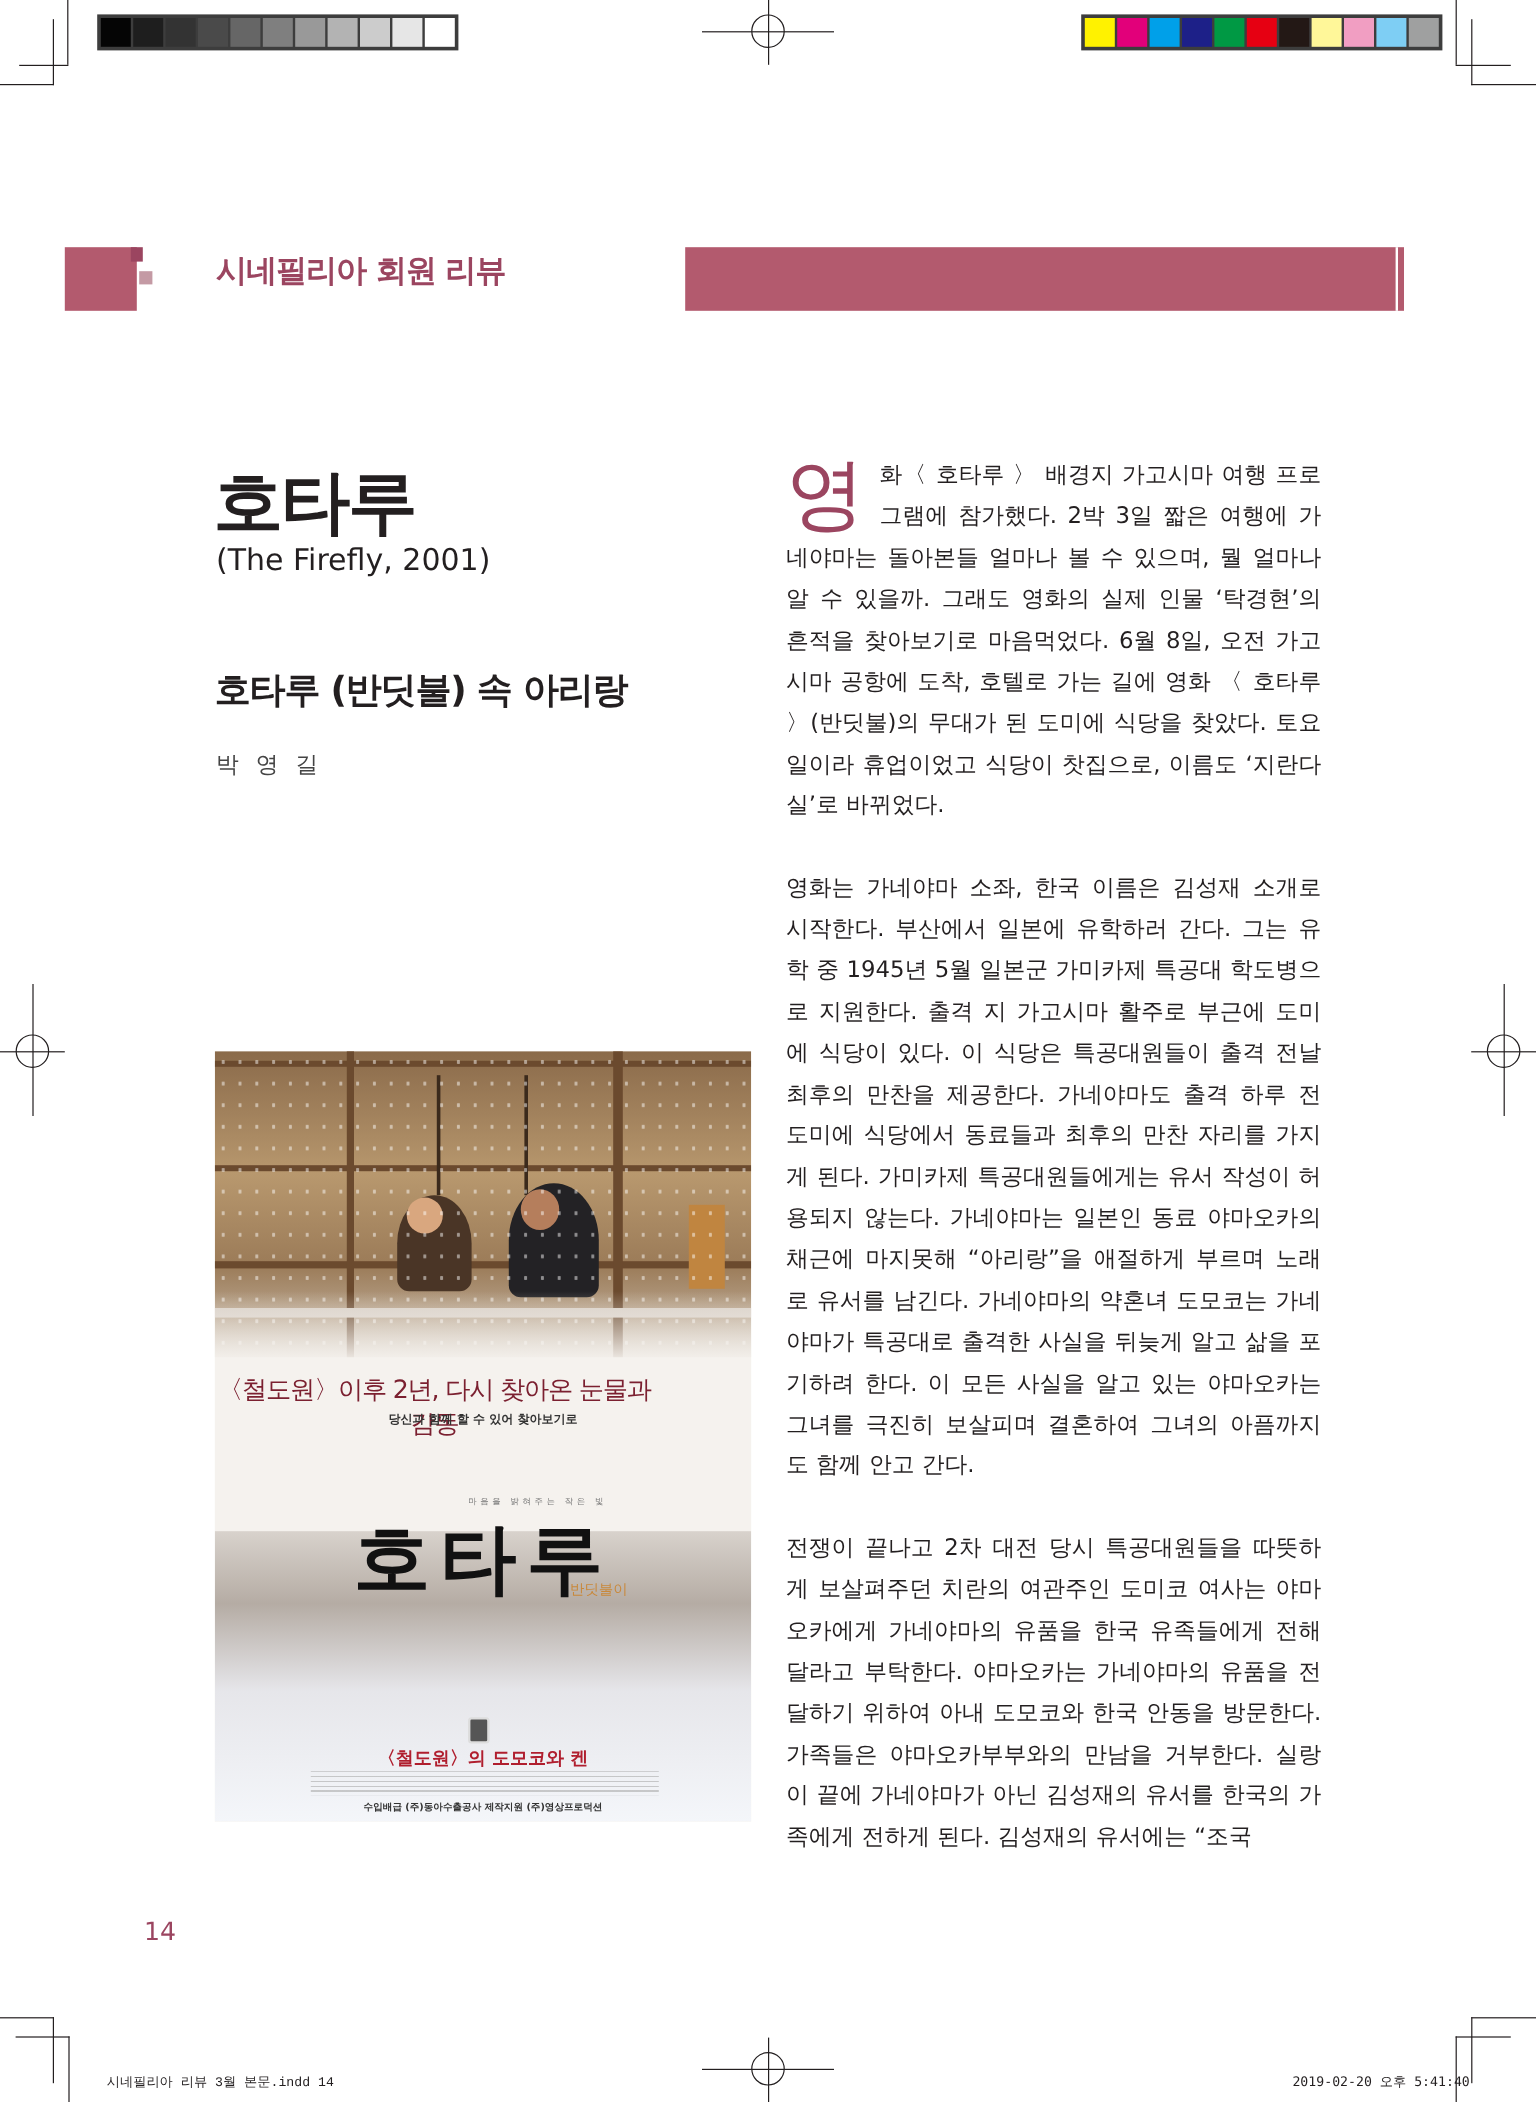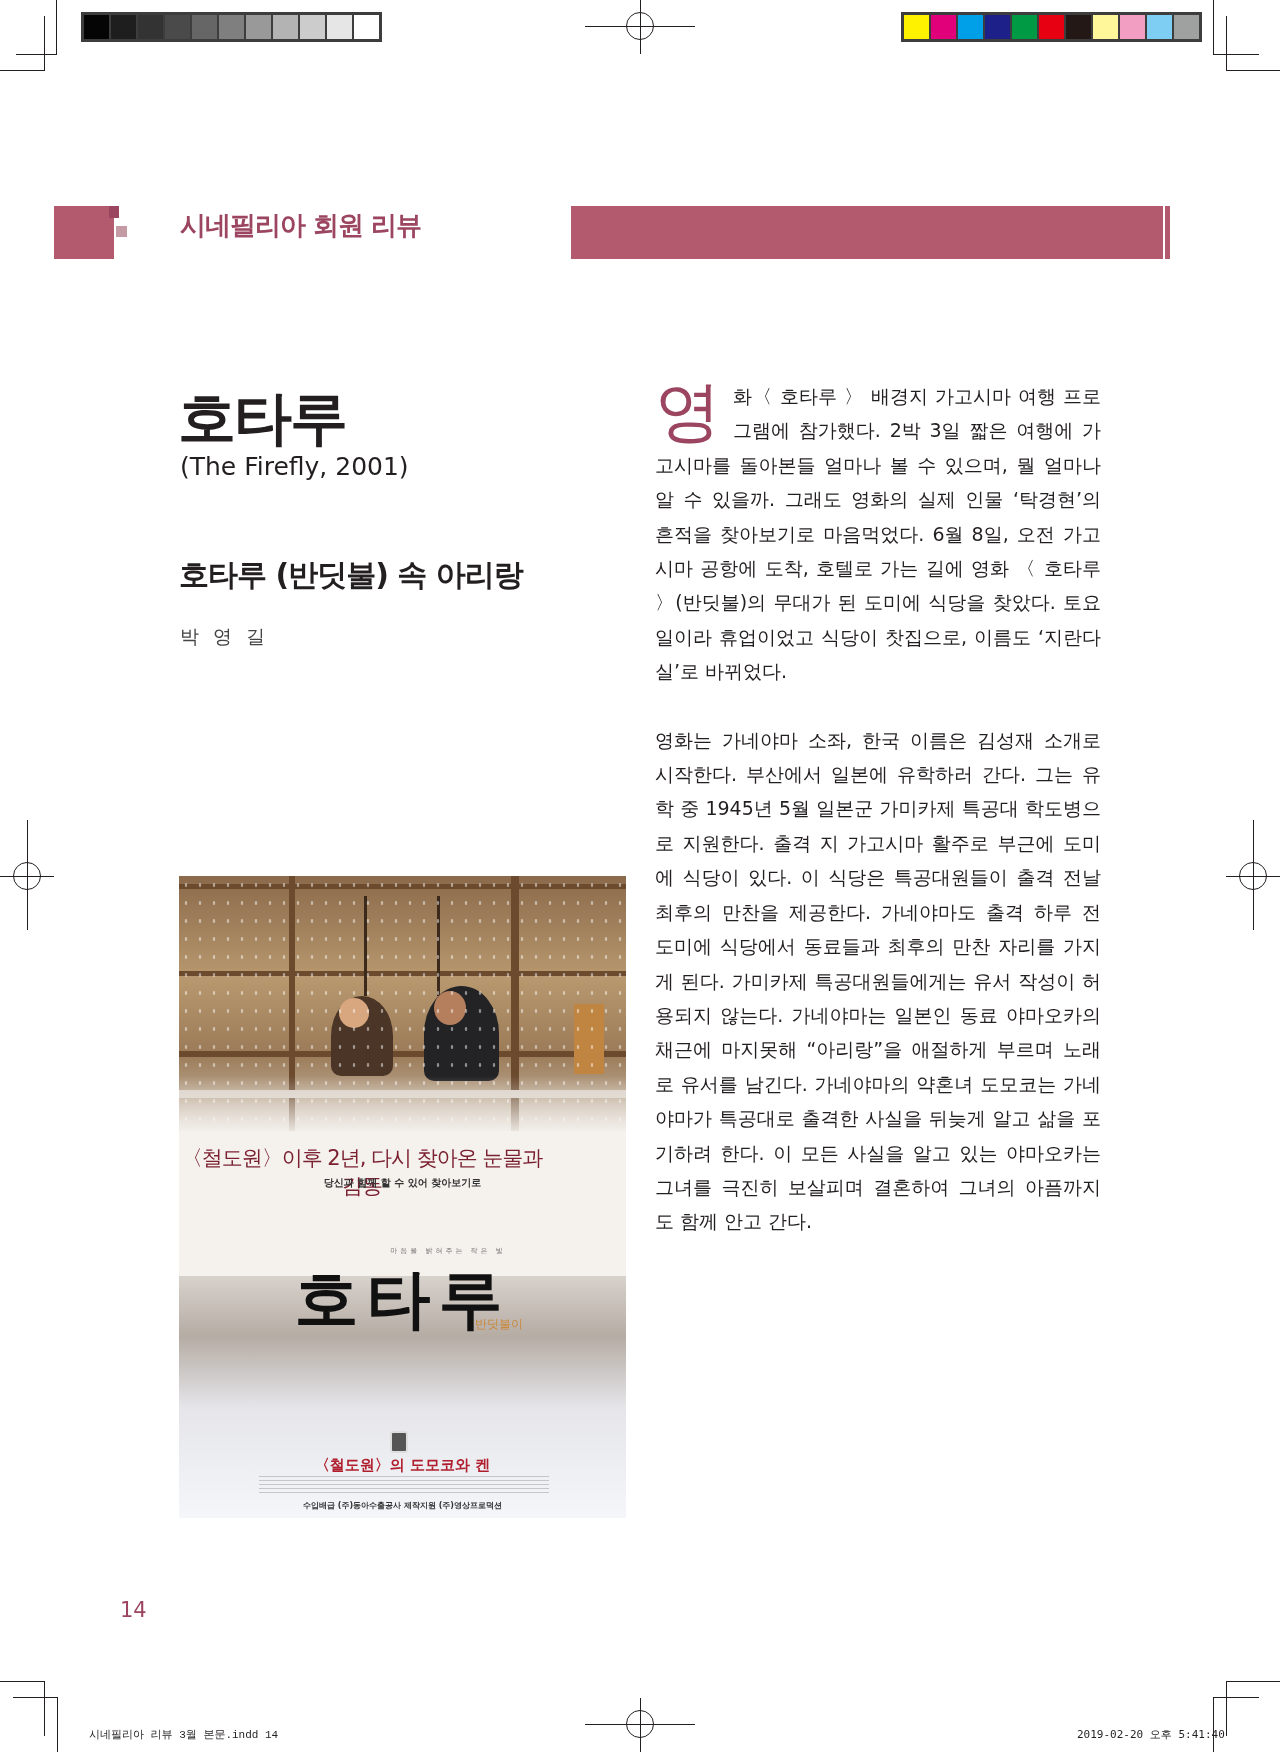--- a/index.html
+++ b/index.html
@@ -136,23 +136,24 @@
 <div class="abs" style="left:1163px; top:206px; width:2px; height:53px; background:#ffffff;"></div>
 
 <div class="title-main">호타루</div>
 <div class="title-sub">(The Firefly, 2001)</div>
 <div class="subtitle">호타루 (반딧불) 속 아리랑</div>
 <div class="author">박 영 길</div>
 
 <div class="col" style="top:379px;">
   <p class="para">
     <span class="dropcap">영</span>
-    <span>화〈 호타루 〉 배경지 가고시마 여행 프로그램에 참가했다. 2박 3일 짧은 여행에 가고시마를 돌아본들 얼마나 볼 수 있으며, 뭘 얼마나 알 수 있을까. 그래도 영화의 실제 인물 ‘탁경현’의 흔적을 찾아보기로 마음먹었다. 6월 8일, 오전 가고시마 공항에 도착, 호텔로 가는 길에 영화 〈 호타루 〉(반딧불)의 무대가 된 도미에 식당을 찾았다. 토요일이라 휴업이었고 식당이 찻집으로, 이름도 ‘지란다실’로 바뀌었다.</span>
+    <span>화〈 호타루 〉 배경지 가고시마 여행 프로그램에 참가했다. 2박 3일 짧은 여행에 가네야마는 돌아본들 얼마나 볼 수 있으며, 뭘 얼마나 알 수 있을까. 그래도 영화의 실제 인물 ‘탁경현’의 흔적을 찾아보기로 마음먹었다. 6월 8일, 오전 가고시마 공항에 도착, 호텔로 가는 길에 영화 〈 호타루 〉(반딧불)의 무대가 된 도미에 식당을 찾았다. 토요일이라 휴업이었고 식당이 찻집으로, 이름도 ‘지란다실’로 바뀌었다.</span>
   </p>
   <p class="para">영화는 가네야마 소좌, 한국 이름은 김성재 소개로 시작한다. 부산에서 일본에 유학하러 간다. 그는 유학 중 1945년 5월 일본군 가미카제 특공대 학도병으로 지원한다. 출격 지 가고시마 활주로 부근에 도미에 식당이 있다. 이 식당은 특공대원들이 출격 전날 최후의 만찬을 제공한다. 가네야마도 출격 하루 전 도미에 식당에서 동료들과 최후의 만찬 자리를 가지게 된다. 가미카제 특공대원들에게는 유서 작성이 허용되지 않는다. 가네야마는 일본인 동료 야마오카의 채근에 마지못해 “아리랑”을 애절하게 부르며 노래로 유서를 남긴다. 가네야마의 약혼녀 도모코는 가네야마가 특공대로 출격한 사실을 뒤늦게 알고 삶을 포기하려 한다. 이 모든 사실을 알고 있는 야마오카는 그녀를 극진히 보살피며 결혼하여 그녀의 아픔까지도 함께 안고 간다.</p>
+  <p class="para">전쟁이 끝나고 2차 대전 당시 특공대원들을 따뜻하게 보살펴주던 치란의 여관주인 도미코 여사는 야마오카에게 가네야마의 유품을 한국 유족들에게 전해달라고 부탁한다. 야마오카는 가네야마의 유품을 전달하기 위하여 아내 도모코와 한국 안동을 방문한다. 가족들은 야마오카부부와의 만남을 거부한다. 실랑이 끝에 가네야마가 아닌 김성재의 유서를 한국의 가족에게 전하게 된다. 김성재의 유서에는 “조국</p>
 </div>
 
 <div class="poster">
   <div class="photo">
     <div class="pane" style="left:0; top:8px; width:447px; height:5px;"></div>
     <div class="pane" style="left:0; top:95px; width:447px; height:5px;"></div>
     <div class="pane" style="left:0; top:175px; width:447px; height:6px;"></div>
     <div class="pane" style="left:110px; top:0; width:6px; height:255px;"></div>
     <div class="pane" style="left:332px; top:0; width:8px; height:255px;"></div>
     <div class="pane" style="left:185px; top:20px; width:3px; height:100px; background:#3b2a1c;"></div>

